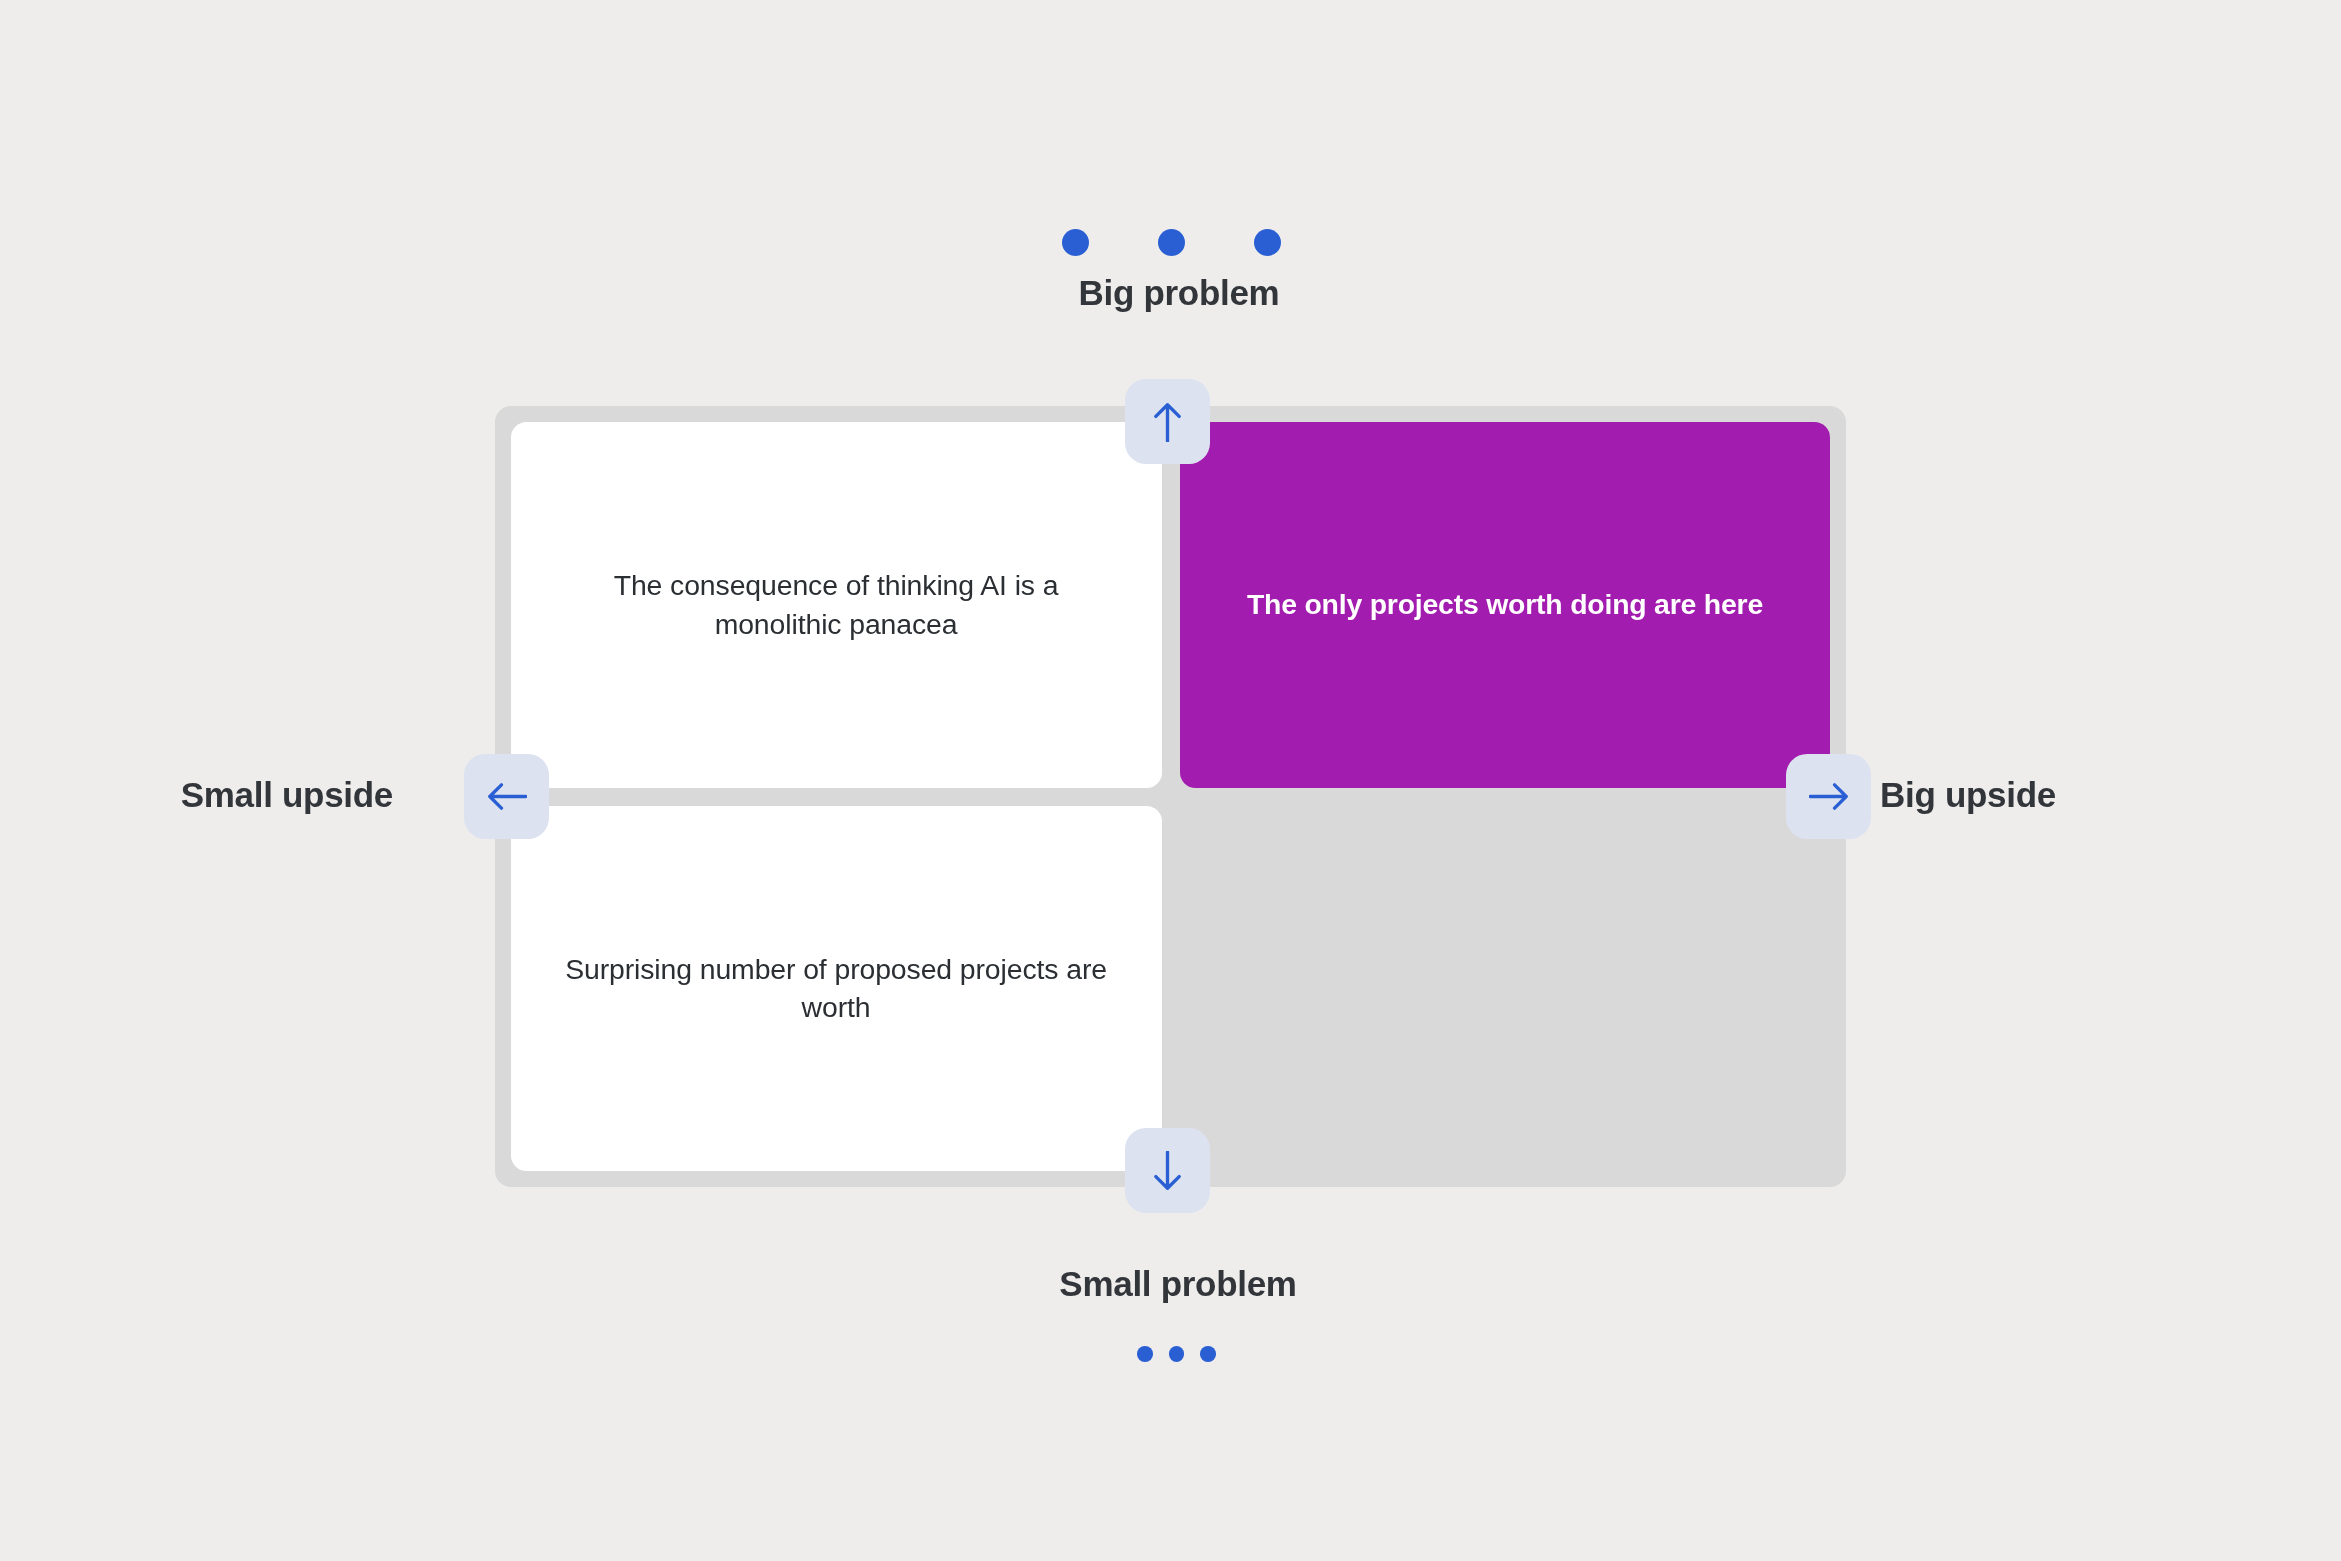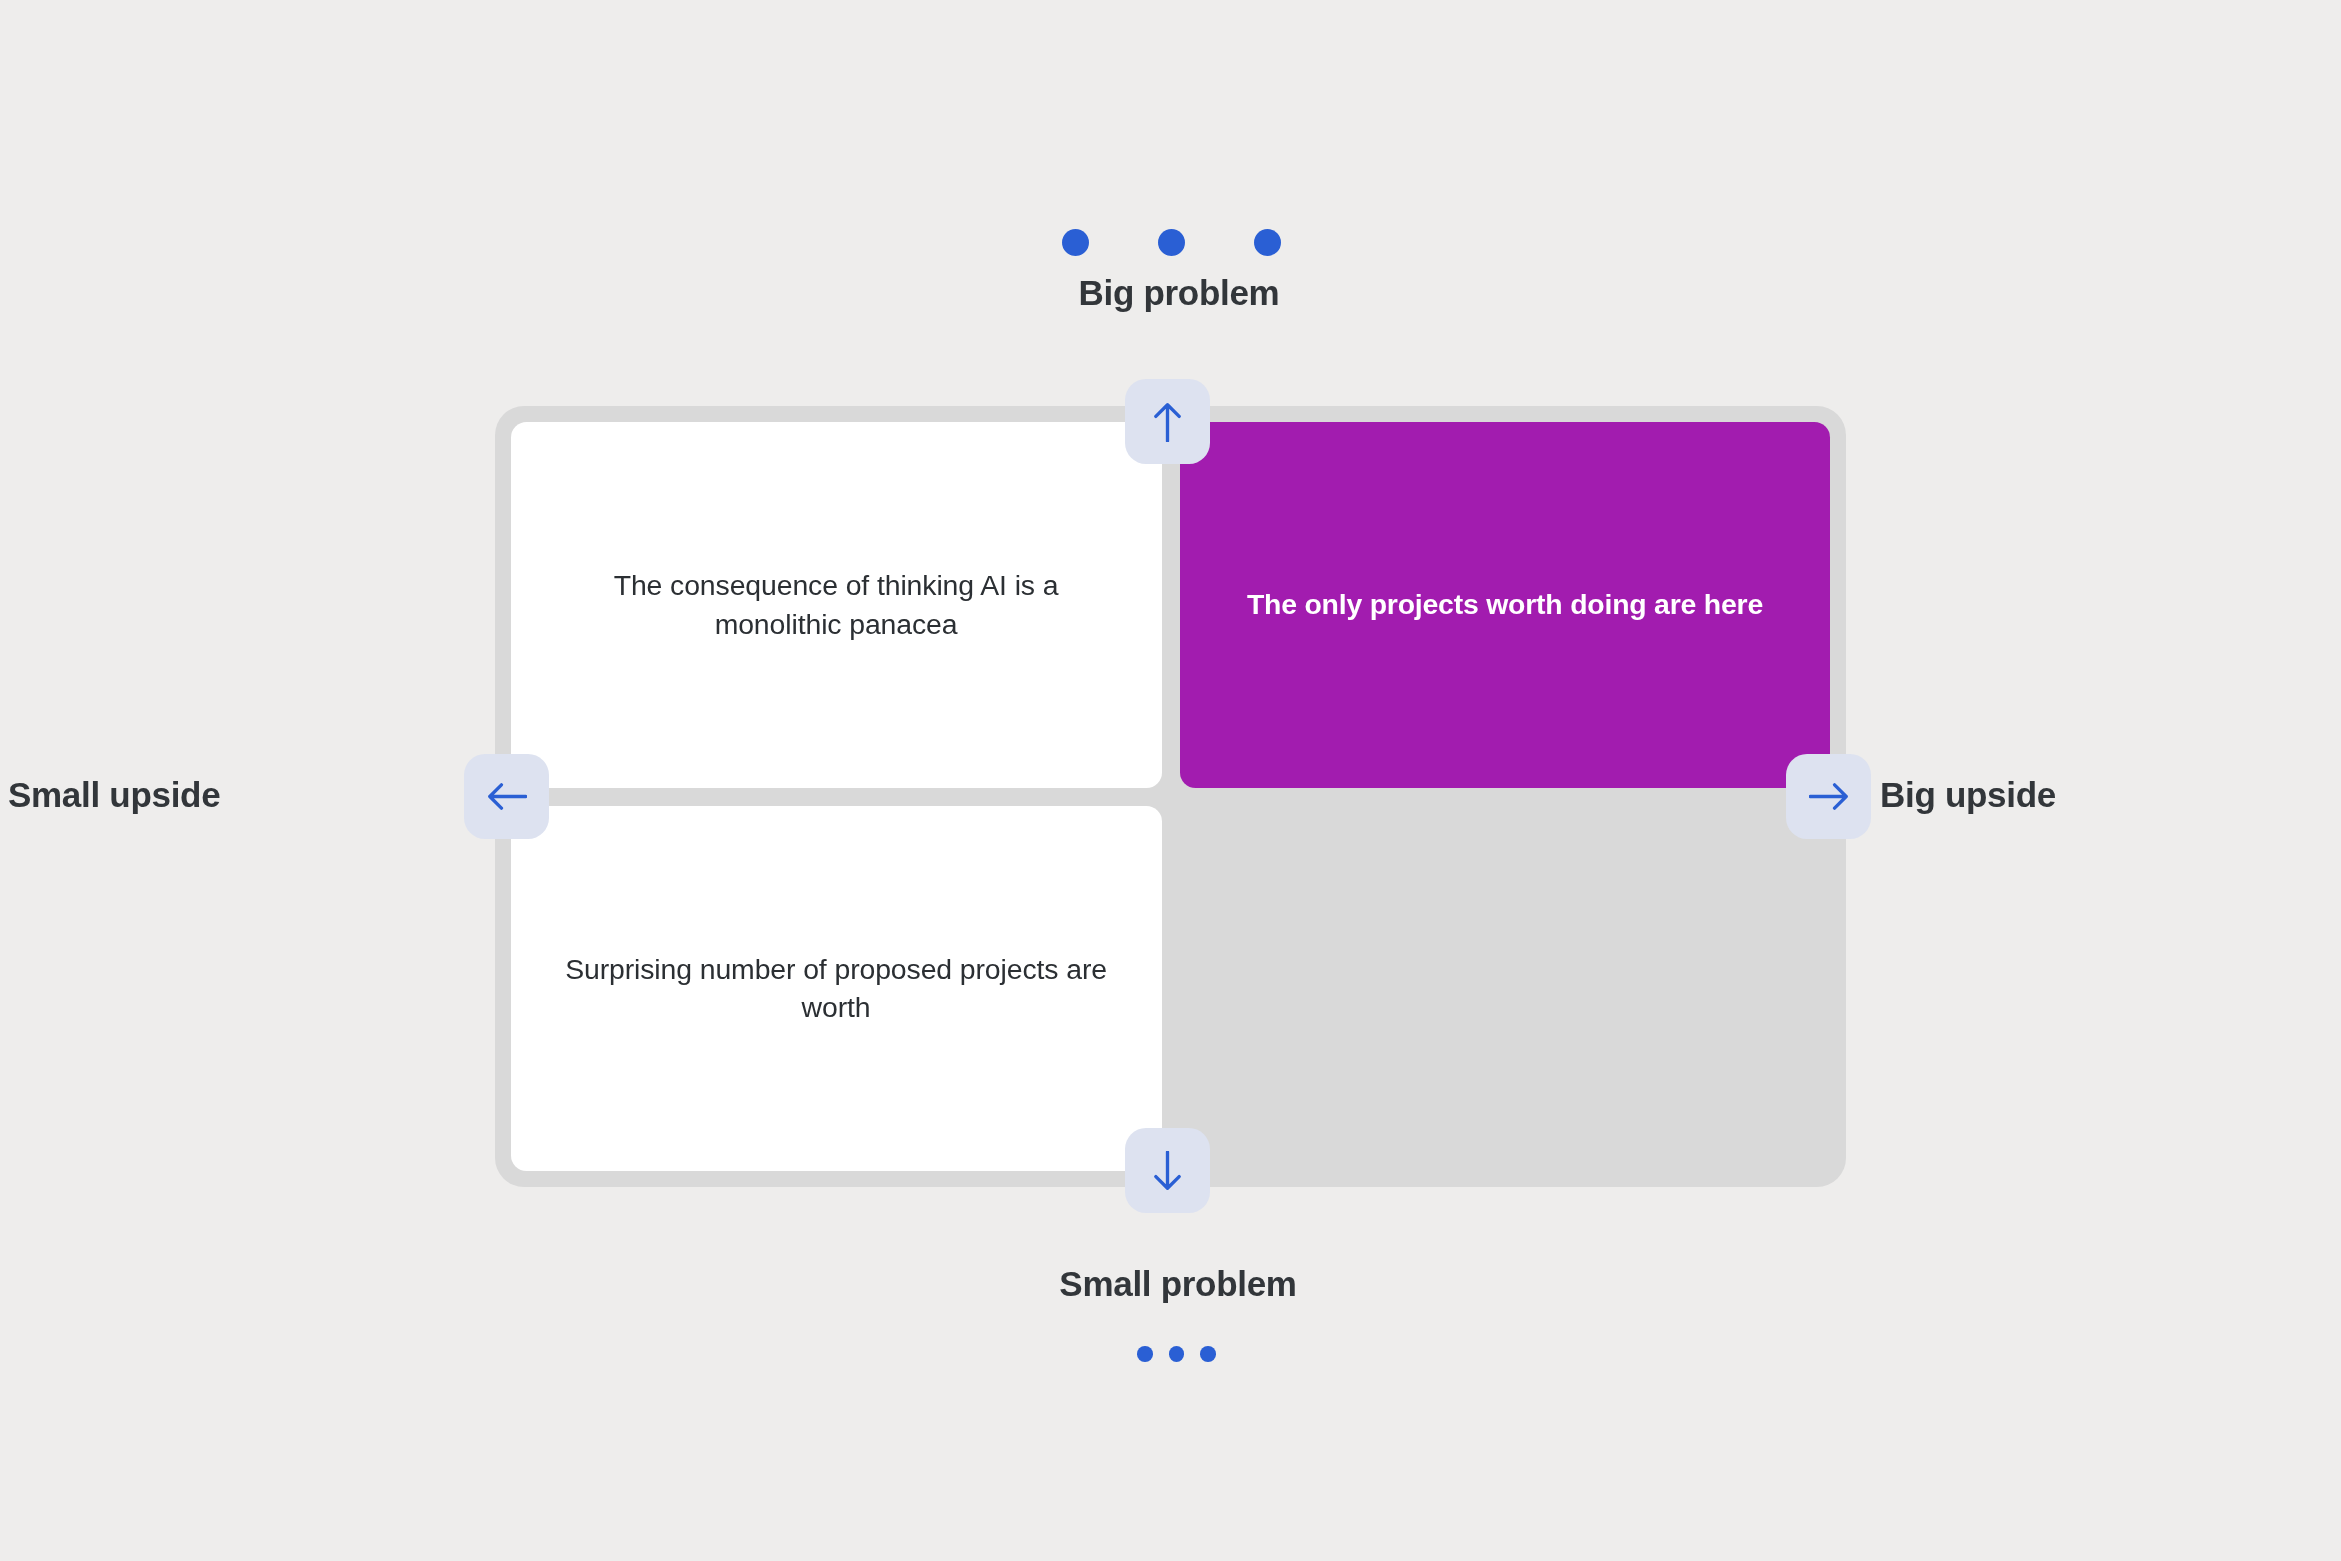--- a/index.html
+++ b/index.html
@@ -68,36 +68,37 @@
     text-align: center;
   }
   #label-bottom {
     left: 0; top: 1264px;
     width: 2340px;
     text-align: center;
   }
   #label-left {
     left: 0; top: 775px;
     width: 385px;
+    text-align: right;
   }
   #label-right {
     left: 1872px; top: 775px;
     width: 357px;
     text-align: left;
   }
 
   
   #matrix {
     position: absolute;
     left: 495px;
     top: 406px;
     width: 1351px;
     height: 781px;
     background: #d9d9d9;
-    border-radius: 29px;
+    border-radius: 16px;
     padding: 15.6px;
     box-sizing: border-box;
     display: grid;
     grid-template-columns: 1fr 1fr;
     grid-template-rows: 1fr 1fr;
     gap: 18px;
   }
   .quadrant {
     background: #ffffff;
     border-radius: 15.6px;

